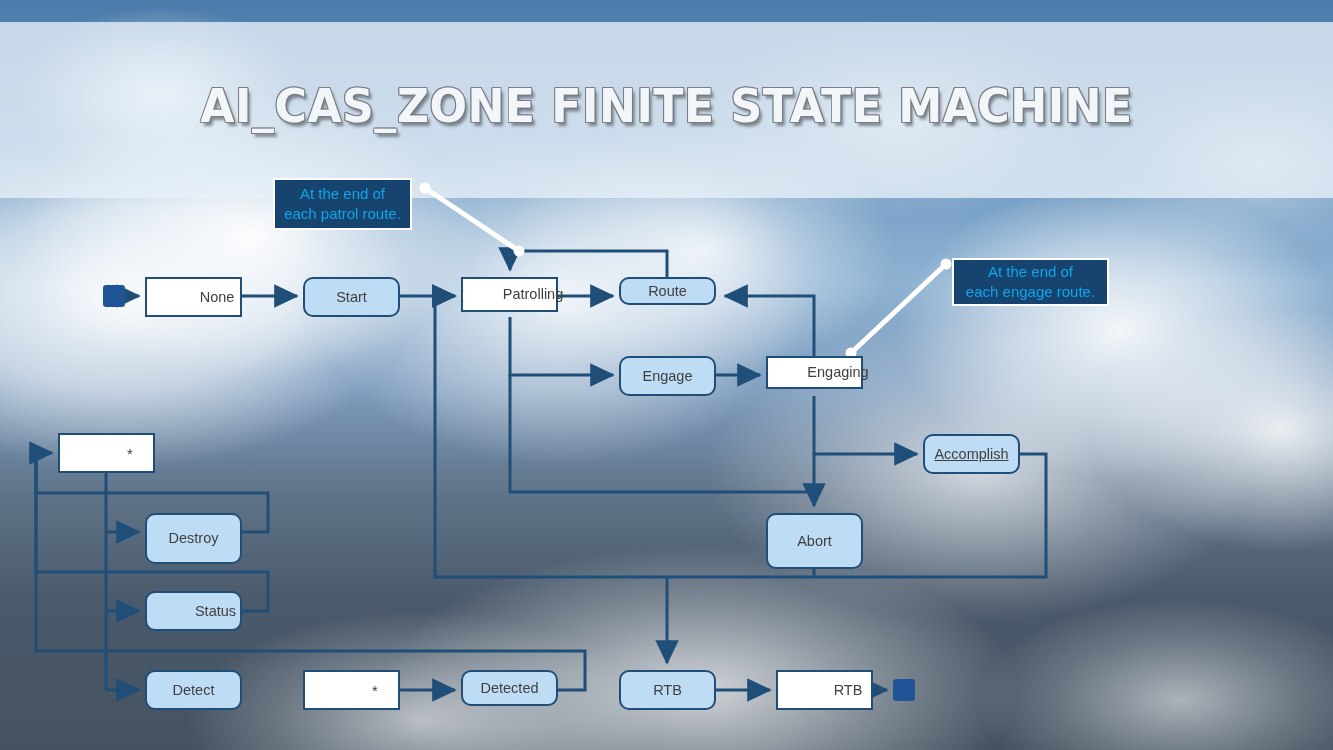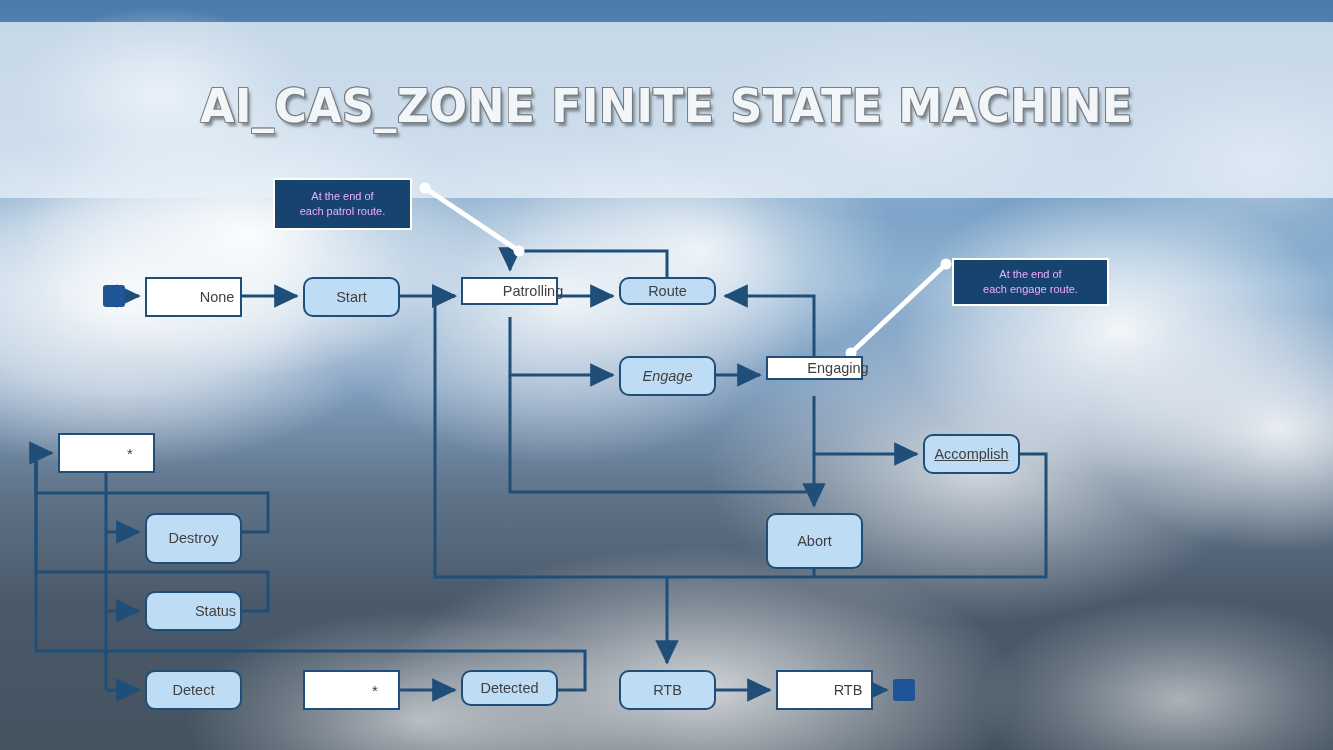--- a/index.html
+++ b/index.html
@@ -60,21 +60,21 @@
   .node.blue{background:#bfdcf5;border-radius:10px;}
   .node.white{background:#ffffff;border-radius:0;padding-left:47px;}
   .node.star{font-size:15px;color:#3a3a3a;}
 
   .marker{position:absolute;width:22px;height:22px;background:#1f5597;
     border-radius:3px;box-sizing:border-box;}
 
   
   .callout{position:absolute;box-sizing:border-box;
     background:#16446e;border:2.5px solid #ffffff;
-    color:#f0abfc;font-size:11px;line-height:1.32;
+    color:#0ea5e9;font-size:15px;line-height:1.32;
     display:flex;align-items:center;justify-content:center;
     text-align:center;padding:4px 8px;
     font-family:"Liberation Sans", sans-serif;}
 </style>
 </head>
 <body>
 
 <div id="stage">
 
   <div class="sky"></div>
@@ -153,33 +153,33 @@
   <div class="marker" style="left:893px;top:679px;"></div>
 
   <div class="node white" style="left:145px;top:277px;width:97px;height:40px;">
     <span>None</span>
     </div>
 
   <div class="node blue" style="left:303px;top:277px;width:97px;height:40px;">
     <span>Start</span>
     </div>
 
-  <div class="node white" style="left:461px;top:277px;width:97px;height:28px;">
+  <div class="node white" style="left:461px;top:277px;width:97px;height:35px;">
     <span>Patrolling</span>
     </div>
 
   <div class="node blue" style="left:619px;top:277px;width:97px;height:28px;">
     <span>Route</span>
     </div>
 
-  <div class="node blue" style="left:619px;top:356px;width:97px;height:40px;font-style:italic;">
+  <div class="node blue" style="left:619px;top:356px;width:97px;height:40px;">
     <span>Engage</span>
     </div>
 
-  <div class="node white" style="left:766px;top:356px;width:97px;height:24px;">
+  <div class="node white" style="left:766px;top:356px;width:97px;height:33px;">
     <span>Engaging</span>
     </div>
 
   <div class="node blue" style="left:923px;top:434px;width:97px;height:40px;text-decoration:underline;">
     <span>Accomplish</span>
     </div>
 
   <div class="node blue" style="left:766px;top:513px;width:97px;height:56px;">
     <span>Abort</span>
     </div>

